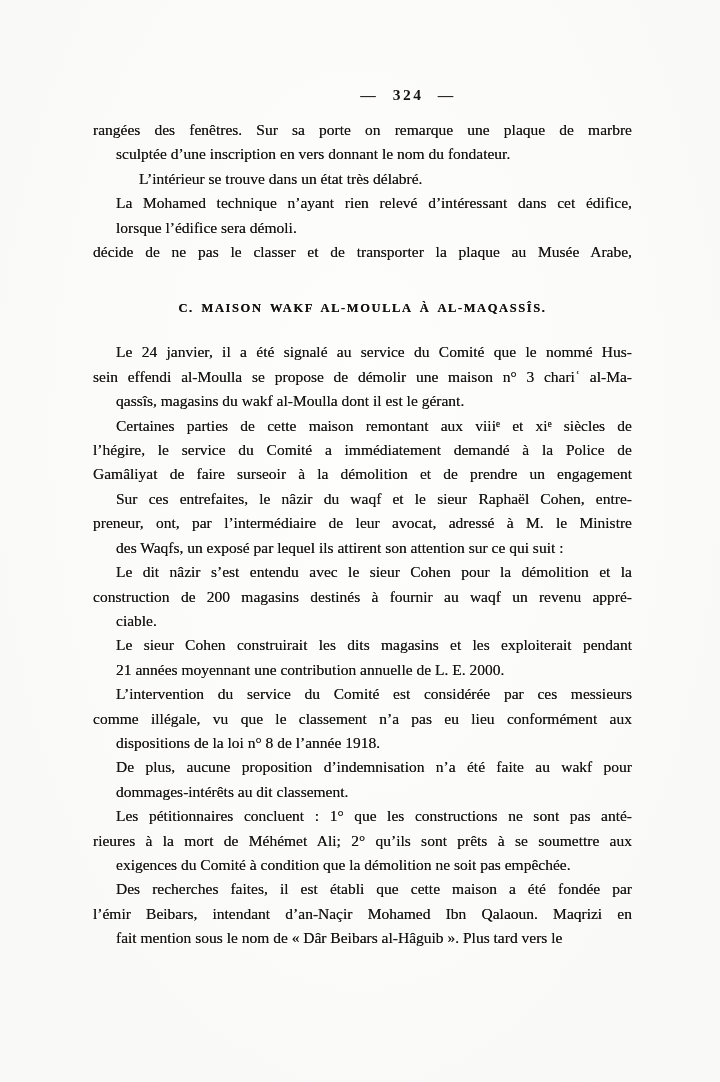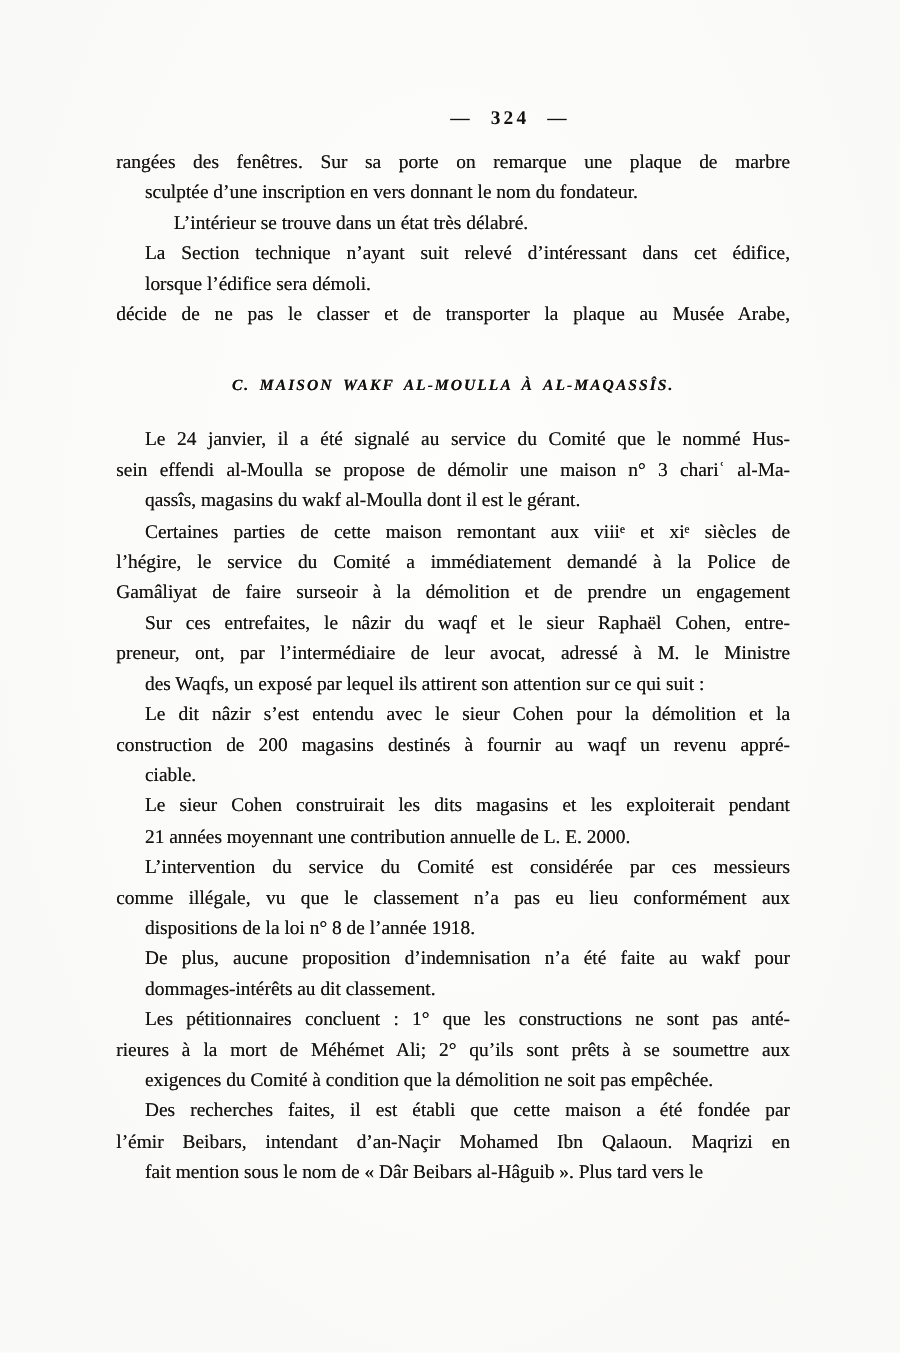--- a/index.html
+++ b/index.html
@@ -62,38 +62,37 @@
   .section-heading {
     text-align: center;
     font-weight: 700;
     font-size: 12.5px;
     line-height: 20px;
     letter-spacing: 1.6px;
     word-spacing: 3px;
     margin: 34px 0 22px 0;
     color: #131110;
     text-shadow: 0 0 0.4px rgba(20,17,14,0.8);
-    font-style: italic;
   }
 </style>
 </head>
 <body>
 
 <div class="scan-page">
   <div class="page-number">— 324 —</div>
   <div class="text-block">
       <div class="paragraph">
         <div class="text-line">rangées des fenêtres. Sur sa porte on remarque une plaque de marbre</div>
         <div class="text-line last">sculptée d’une inscription en vers donnant le nom du fondateur.</div>
       </div>
       <div class="paragraph">
         <div class="text-line last indent">L’intérieur se trouve dans un état très délabré.</div>
       </div>
       <div class="paragraph">
-        <div class="text-line indent">La Section technique n’ayant suit relevé d’intéressant dans cet édifice,</div>
+        <div class="text-line indent">La Mohamed technique n’ayant rien relevé d’intéressant dans cet édifice,</div>
         <div class="text-line last">lorsque l’édifice sera démoli.</div>
         <div class="text-line">décide de ne pas le classer et de transporter la plaque au Musée Arabe,</div>
       </div>
       <div class="section-heading">C. MAISON WAKF AL-MOULLA À AL-MAQASSÎS.</div>
       <div class="paragraph">
         <div class="text-line indent">Le 24 janvier, il a été signalé au service du Comité que le nommé Hus-</div>
         <div class="text-line">sein effendi al-Moulla se propose de démolir une maison n° 3 chariʿ al-Ma-</div>
         <div class="text-line last">qassîs, magasins du wakf al-Moulla dont il est le gérant.</div>
       </div>
       <div class="paragraph">

